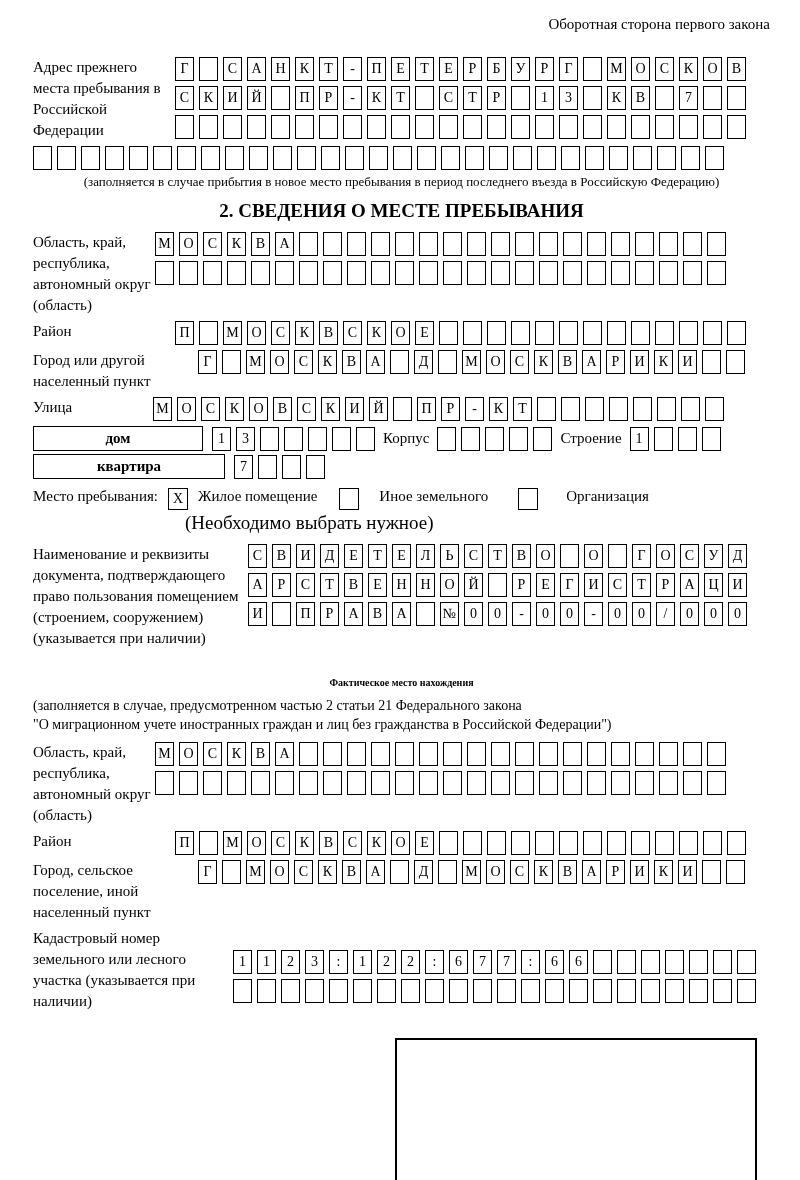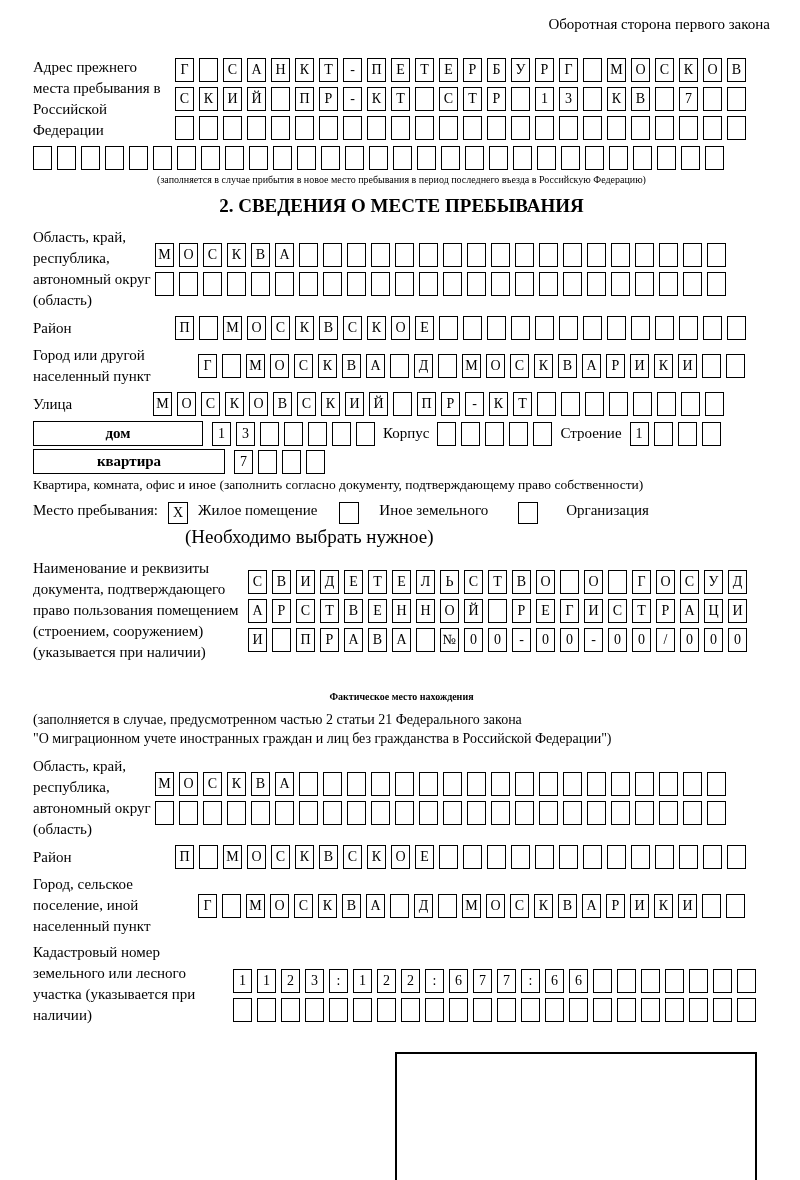--- a/index.html
+++ b/index.html
@@ -6,40 +6,40 @@
   body {
     width:800px; height:1180px;
     font-family:"Liberation Serif", serif;
     color:#000;
     overflow:hidden;
   }
   .page { padding:16px 30px 0 33px; width:737px; }
 
   .header { text-align:right; font-size:15px; margin-bottom:24px; }
 
-  .field { display:flex; align-items:center; margin-bottom:5px; }
+  .field { display:flex; align-items:flex-start; margin-bottom:5px; }
   .flabel { font-size:15px; line-height:1.4; flex:0 0 auto; }
   .w142 { width:142px; }
   .w122 { width:122px; }
   .w165 { width:165px; }
   .w120 { width:120px; }
   .w215 { width:215px; }
   .w200 { width:200px; }
 
   .cellcol { display:flex; flex-direction:column; gap:5px; }
   .cellrow { display:flex; gap:5px; flex-wrap:nowrap; }
   .cell {
     width:17px; height:22px; flex:0 0 auto;
     border:1.6px solid #000;
     display:flex; align-items:center; justify-content:center;
     font-size:14px; line-height:1; background:#fff;
   }
   .fullrow { margin:0 0 4px 0; }
 
-  .note { font-size:10px; text-align:center; margin:2px 0 10px 0; }
+  .note { font-size:13px; text-align:center; margin:2px 0 10px 0; }
   .note-left { font-size:13.5px; text-align:left; margin:3px 0 7px 0; }
 
   .sec-title { text-align:center; font-weight:bold; font-size:19px; margin:8px 0 10px 0; }
 
   .dom-row { display:flex; align-items:center; margin:3px 0 2px 0; }
   .named-box {
     border:1.6px solid #000; height:23px;
     display:flex; align-items:center; justify-content:center;
     font-size:15px; flex:0 0 auto;font-weight:bold;
   }
@@ -362,21 +362,20 @@
 
   <div class="dom-row">
     <div class="named-box kv-box">квартира</div>
     <div class="cellrow">
         <span class="cell">7</span>
         <span class="cell"></span>
         <span class="cell"></span>
         <span class="cell"></span>
       </div>
   </div>
-  <div class="note-left">Квартира, комната, офис и иное (заполнить согласно документу, подтверждающему право собственности)</div>
 
   <div class="stay-row">
     <span>Место пребывания:</span>
     <span class="cbox" style="margin:0 10px 0 10px;">X</span>
     <span>Жилое помещение</span>
     <span class="cbox" style="margin:0 20px 0 22px;"></span>
     <span>Иное земельного</span>
     <span class="cbox" style="margin:0 28px 0 30px;"></span>
     <span>Организация</span>
   </div>

